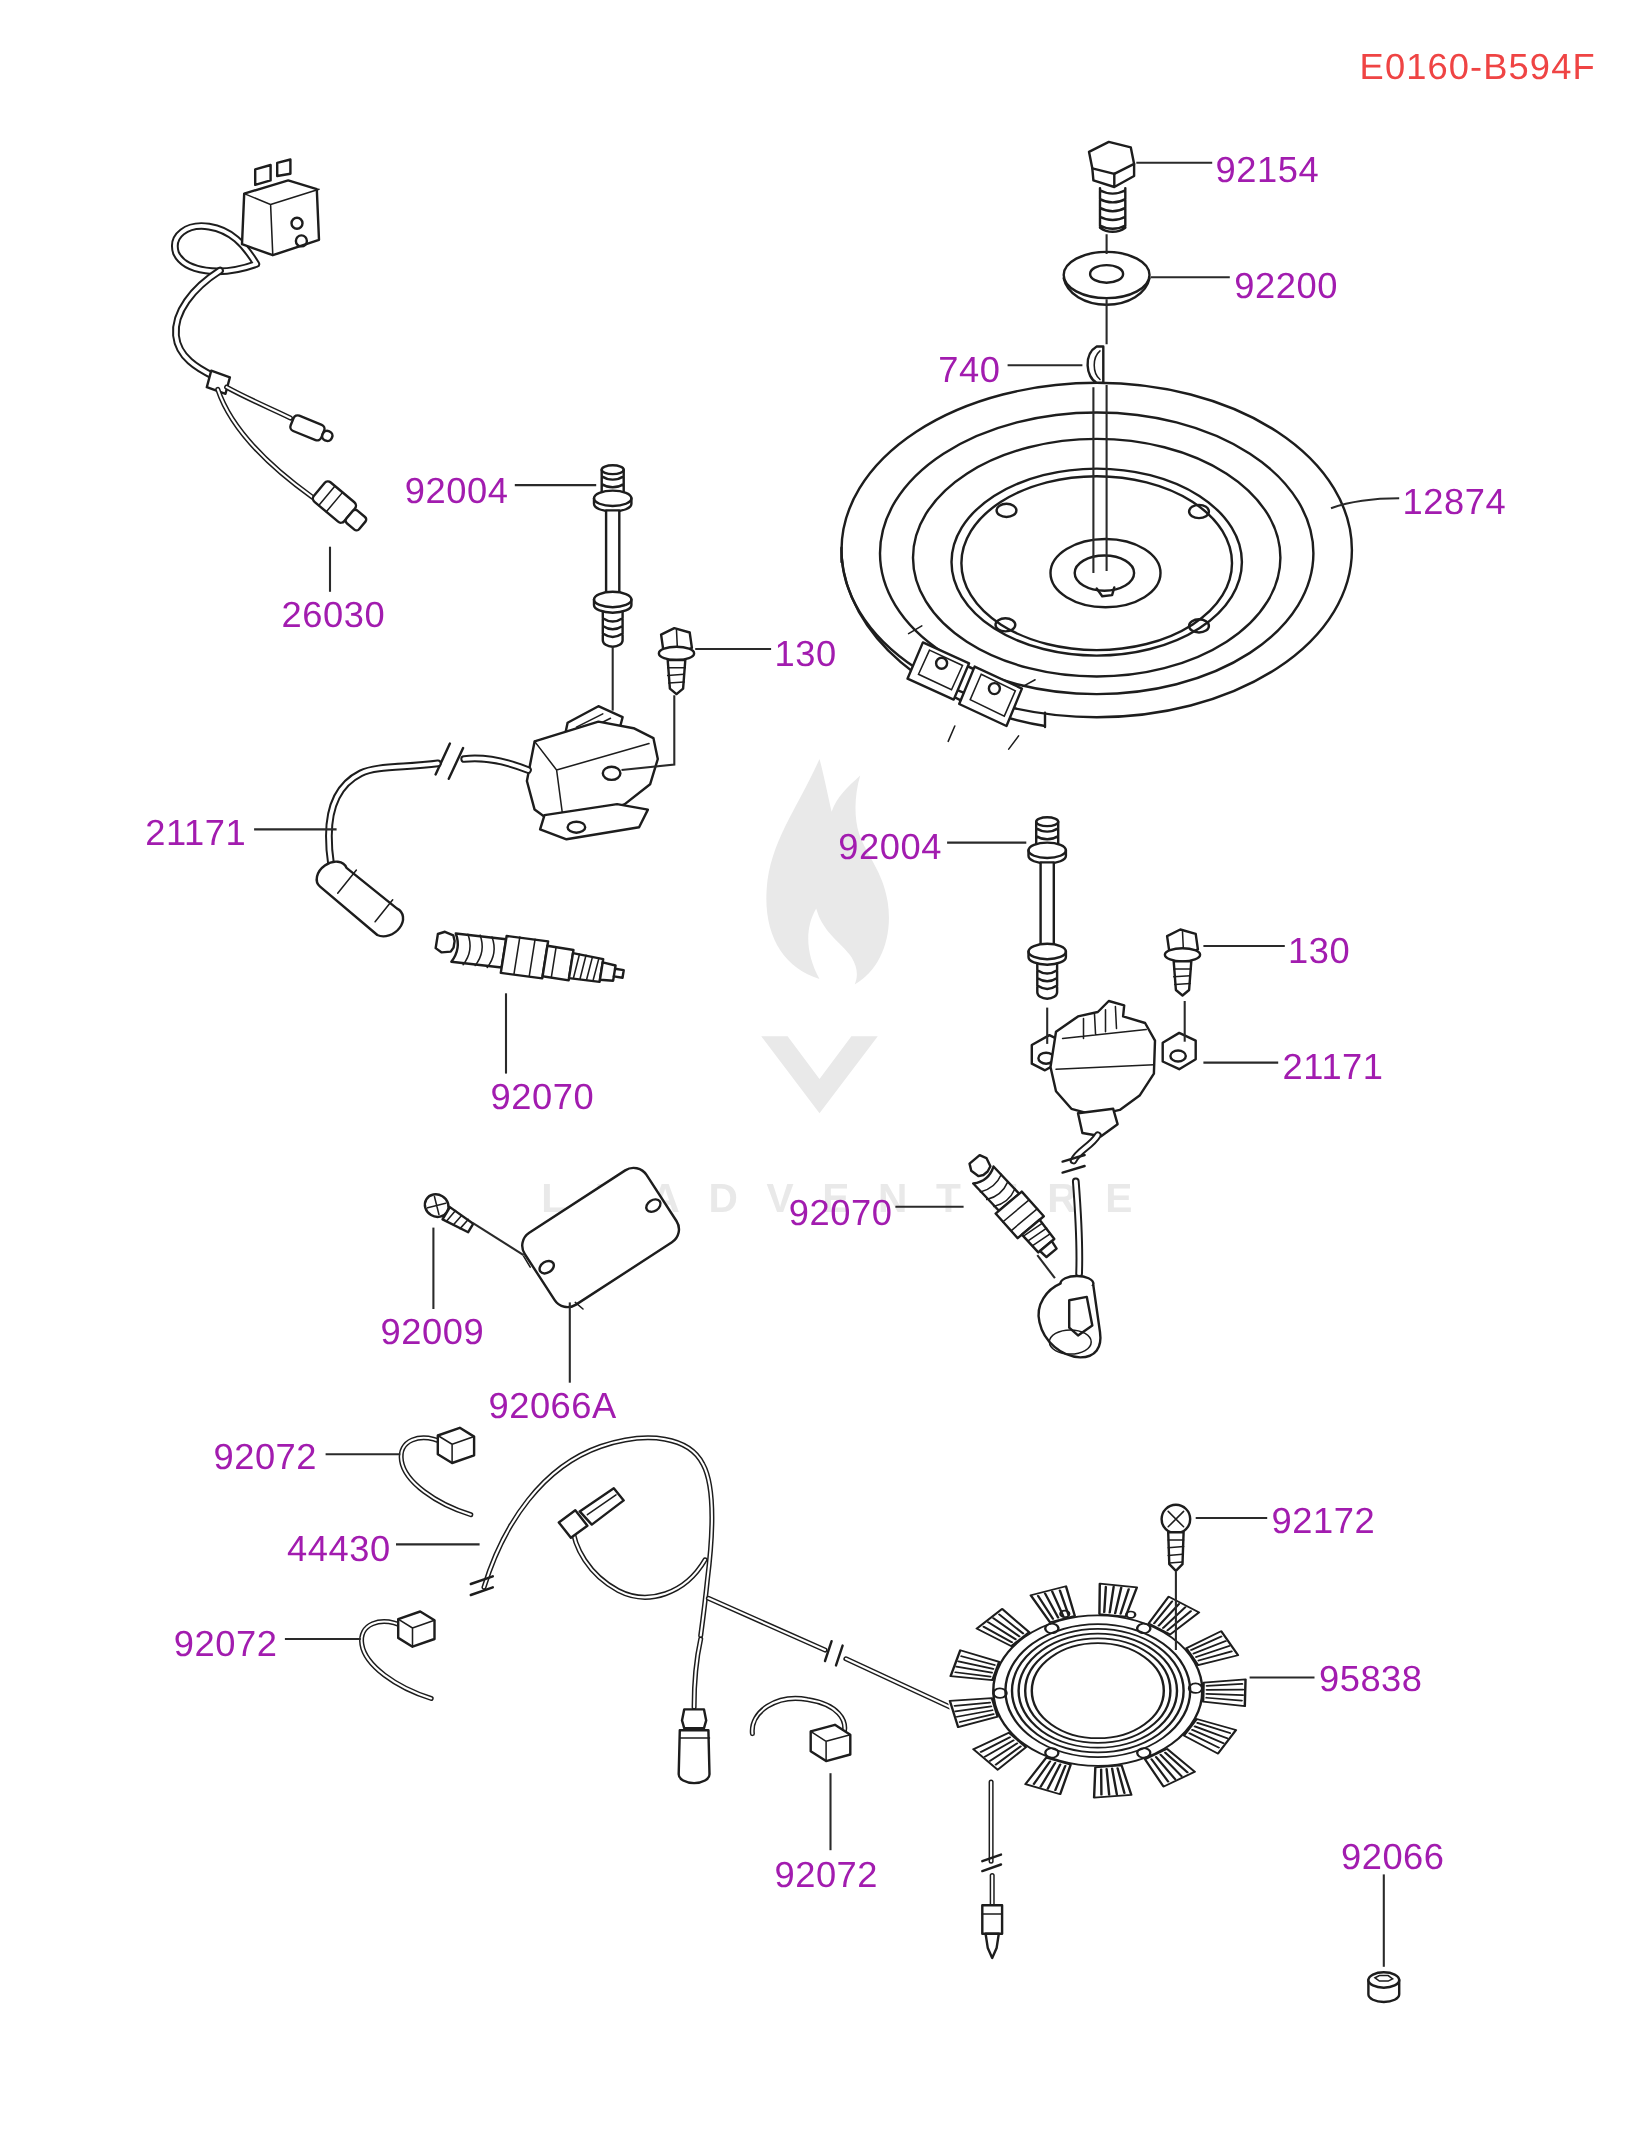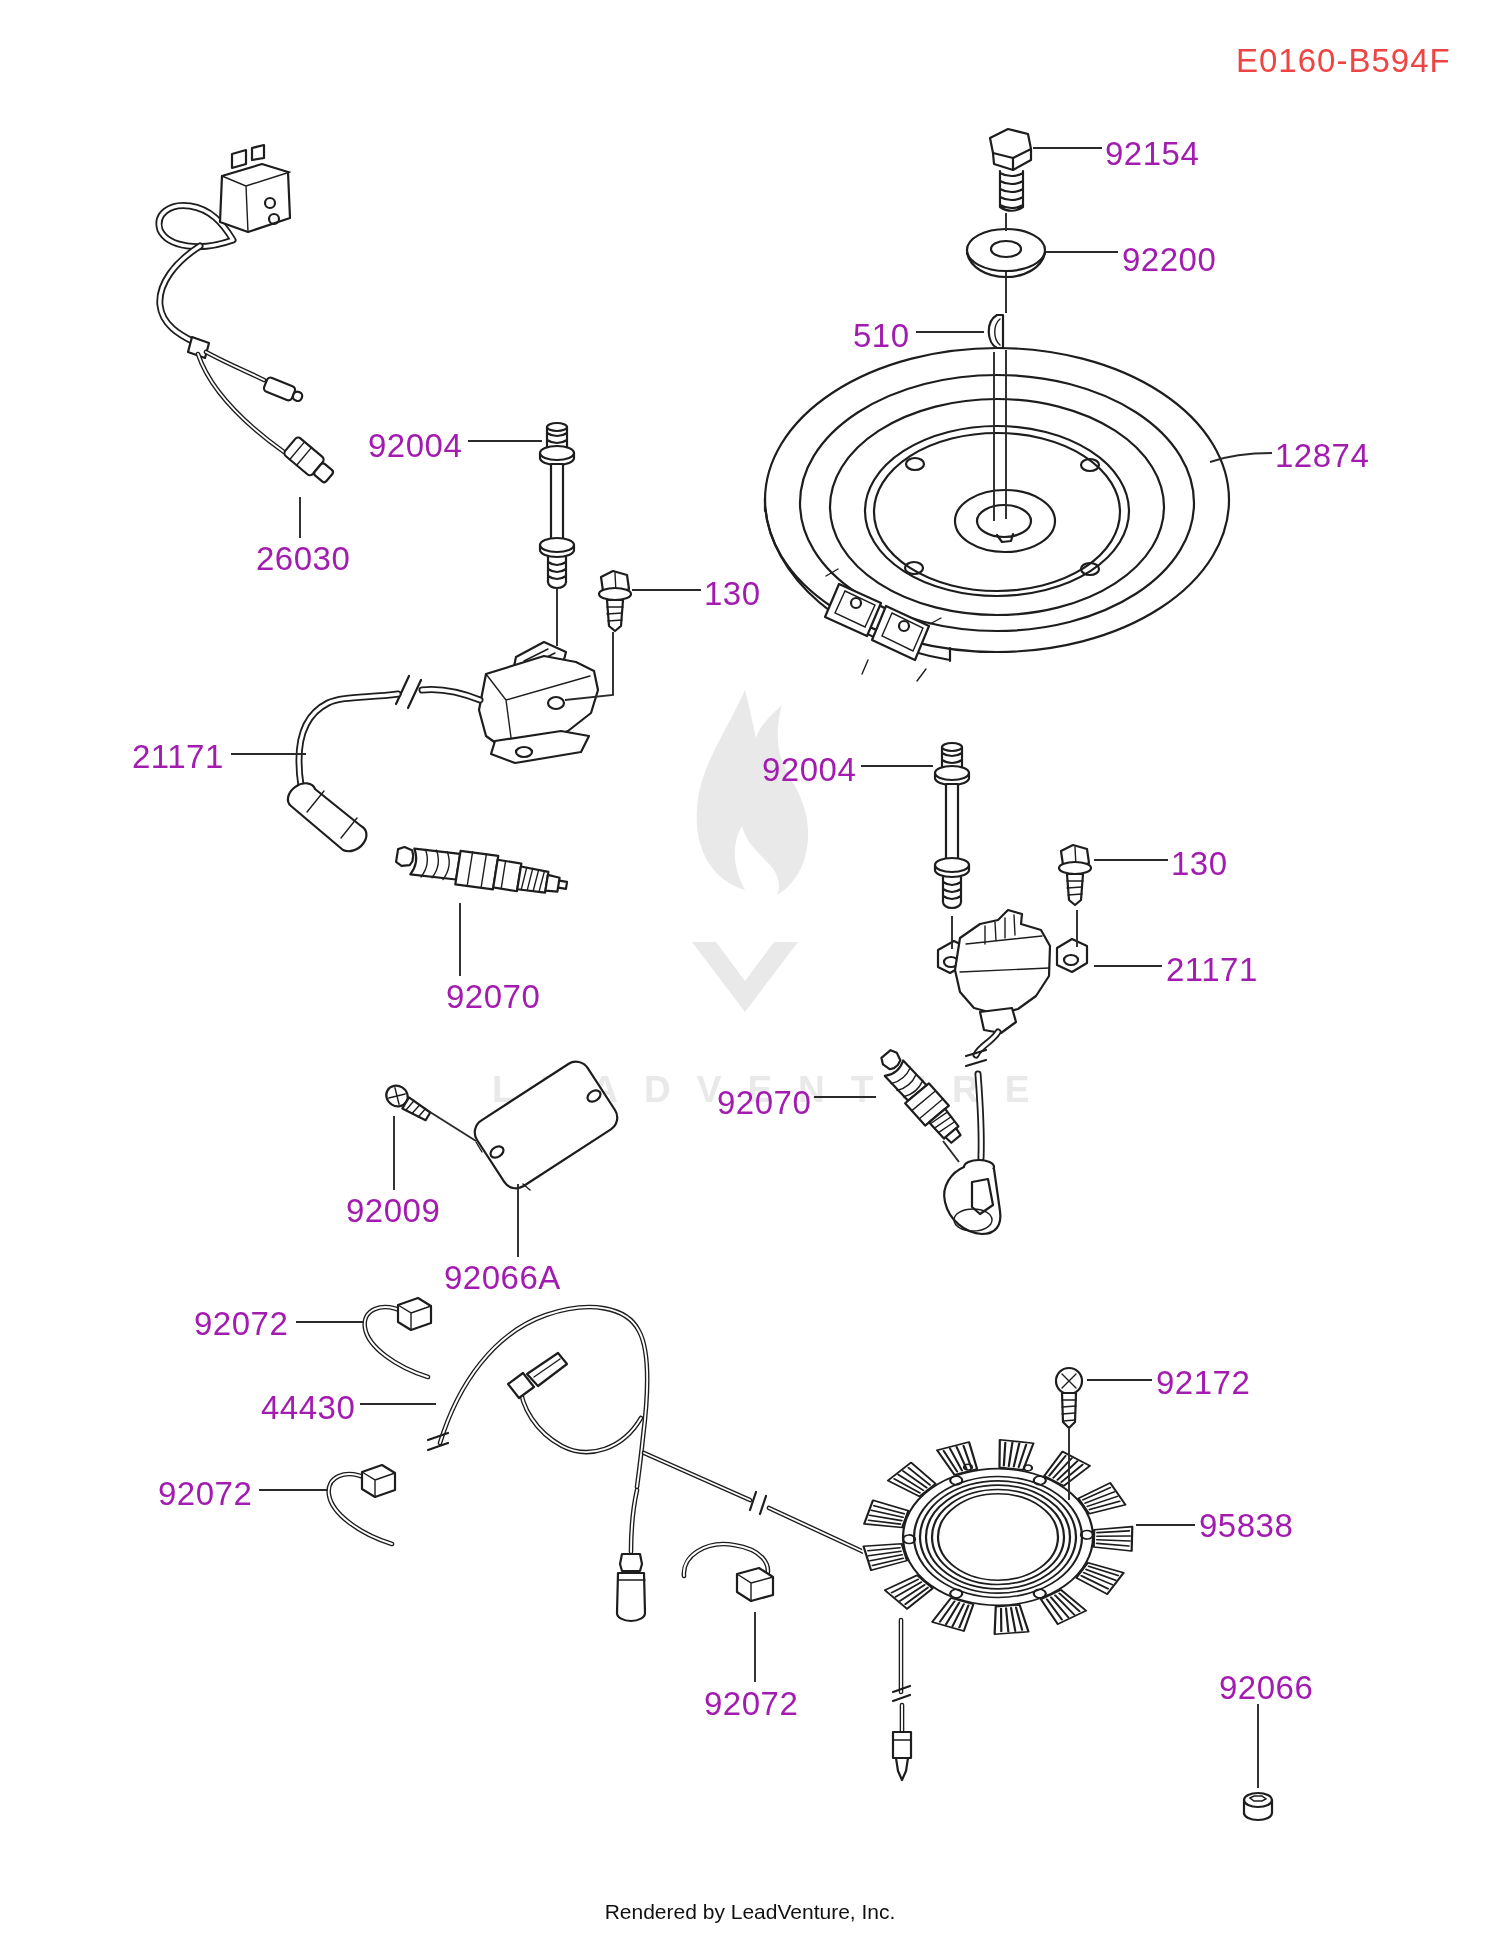--- a/index.html
+++ b/index.html
@@ -341,36 +341,35 @@
     <path d="M1069,1429 V1500"></path>
     <path d="M1136,1525 H1195"></path>
     <path d="M1258,1704 V1788"></path>
   </g>
 </svg>
 
 <div id="diagram-code">E0160-B594F</div>
 
 <div class="plabel" style="left:1105px;top:137px">92154</div>
 <div class="plabel" style="left:1122px;top:243px">92200</div>
-<div class="plabel" style="left:853px;top:319px">510</div>
+<div class="plabel" style="left:853px;top:319px">740</div>
 <div class="plabel" style="left:1275px;top:439px">12874</div>
 <div class="plabel" style="left:256px;top:542px">26030</div>
 <div class="plabel" style="left:368px;top:429px">92004</div>
 <div class="plabel" style="left:704px;top:577px">130</div>
 <div class="plabel" style="left:132px;top:740px">21171</div>
 <div class="plabel" style="left:446px;top:980px">92070</div>
 <div class="plabel" style="left:762px;top:753px">92004</div>
 <div class="plabel" style="left:1171px;top:847px">130</div>
 <div class="plabel" style="left:1166px;top:953px">21171</div>
 <div class="plabel" style="left:717px;top:1086px">92070</div>
 <div class="plabel" style="left:346px;top:1194px">92009</div>
 <div class="plabel" style="left:444px;top:1261px">92066A</div>
 <div class="plabel" style="left:194px;top:1307px">92072</div>
 <div class="plabel" style="left:261px;top:1391px">44430</div>
 <div class="plabel" style="left:158px;top:1477px">92072</div>
 <div class="plabel" style="left:704px;top:1687px">92072</div>
 <div class="plabel" style="left:1156px;top:1366px">92172</div>
 <div class="plabel" style="left:1199px;top:1509px">95838</div>
 <div class="plabel" style="left:1219px;top:1671px">92066</div>
 
-<div id="credit">Rendered by LeadVenture, Inc.</div>
 
 </div>
 
 </body></html>

